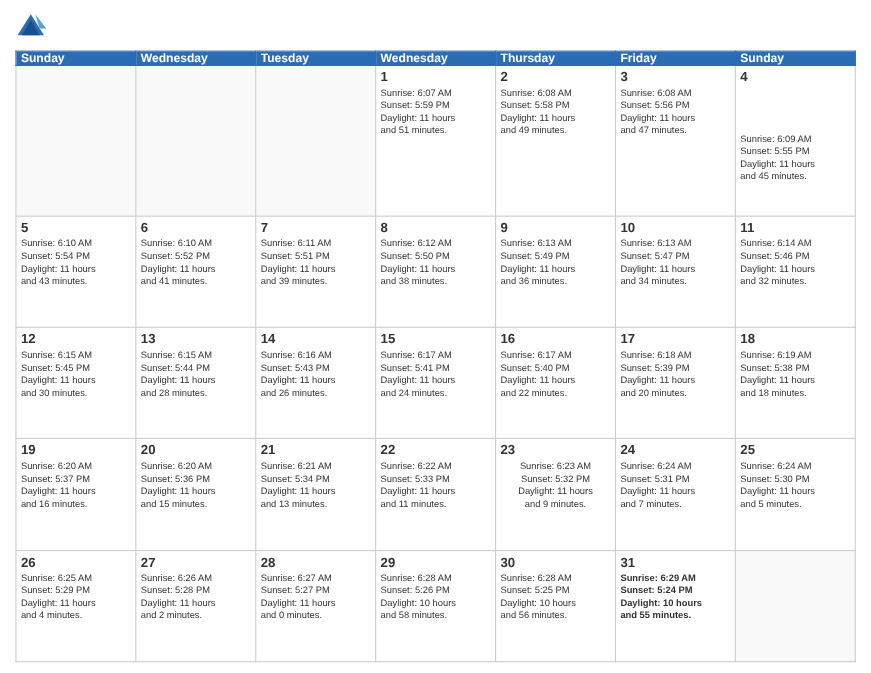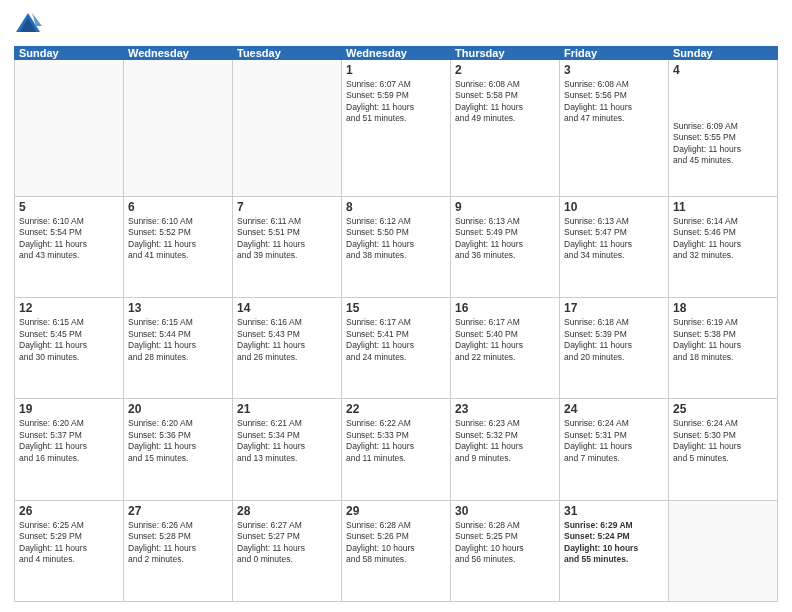--- a/index.html
+++ b/index.html
@@ -277,21 +277,21 @@
           </td>
           <td>
             <div class="day-number">22</div>
             <div class="day-info" style="white-space: pre-line;">Sunrise: 6:22 AM
 Sunset: 5:33 PM
 Daylight: 11 hours
 and 11 minutes.</div>
           </td>
           <td>
             <div class="day-number">23</div>
-            <div class="day-info" style="white-space: pre-line;">Sunrise: 6:23 AM
+            <div class="day-info" style="white-space: pre-line; text-align: center;">Sunrise: 6:23 AM
 Sunset: 5:32 PM
 Daylight: 11 hours
 and 9 minutes.</div>
           </td>
           <td>
             <div class="day-number">24</div>
             <div class="day-info" style="white-space: pre-line;">Sunrise: 6:24 AM
 Sunset: 5:31 PM
 Daylight: 11 hours
 and 7 minutes.</div>

